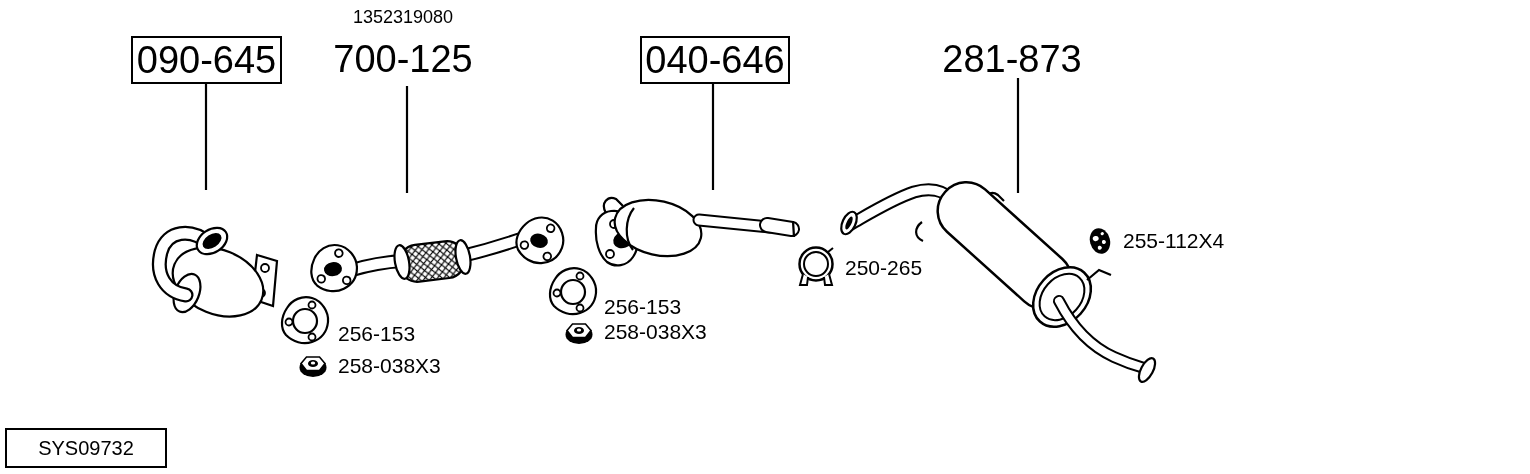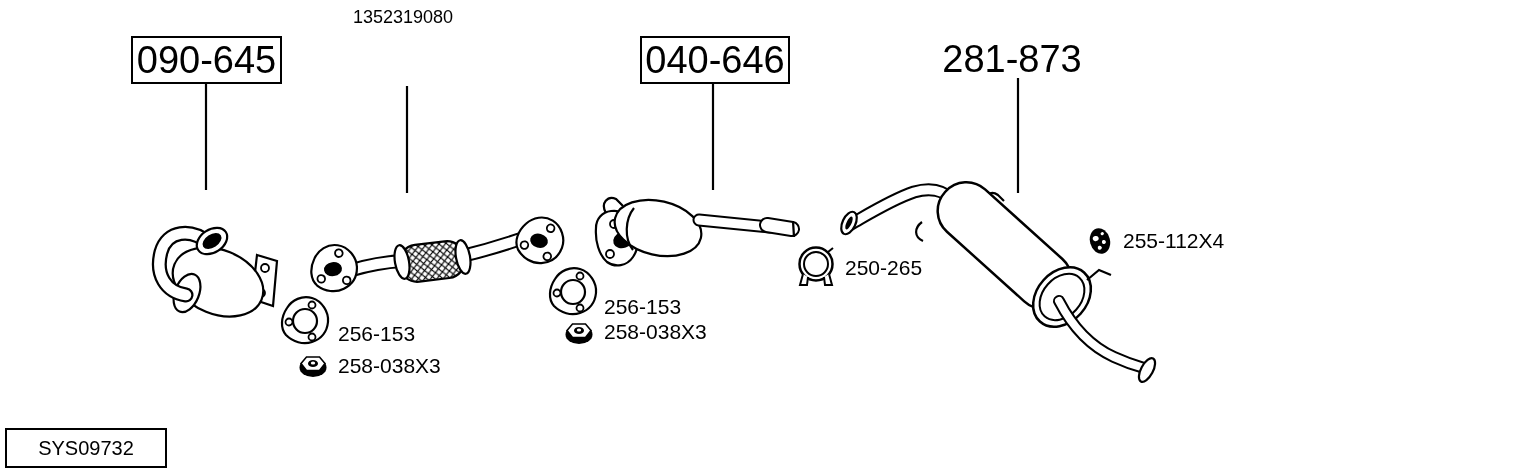--- a/index.html
+++ b/index.html
@@ -137,20 +137,21 @@
       <ellipse cx="-3.5" cy="-3.5" rx="3" ry="2.5" fill="#fff"></ellipse>
       <circle cx="3.5" cy="2" r="2" fill="#fff"></circle>
       <circle cx="-2" cy="6.5" r="2" fill="#fff"></circle>
       <circle cx="4" cy="-6.5" r="1.6" fill="#fff"></circle>
     </g>
   </svg>
 
   <div class="oe" style="left:318px">1352319080</div>
 
   <div class="pn boxed" style="left:131px;width:147px">090-645</div>
+  <div class="pn plain" style="left:328px">700-125</div>
   <div class="pn boxed" style="left:640px;width:146px">040-646</div>
   <div class="pn plain" style="left:937px">281-873</div>
 
   <div class="sp" style="left:338px;top:322px">256-153</div>
   <div class="sp" style="left:338px;top:354px">258-038X3</div>
   <div class="sp" style="left:604px;top:295px">256-153</div>
   <div class="sp" style="left:604px;top:320px">258-038X3</div>
   <div class="sp" style="left:845px;top:256px">250-265</div>
   <div class="sp" style="left:1123px;top:229px">255-112X4</div>
 

